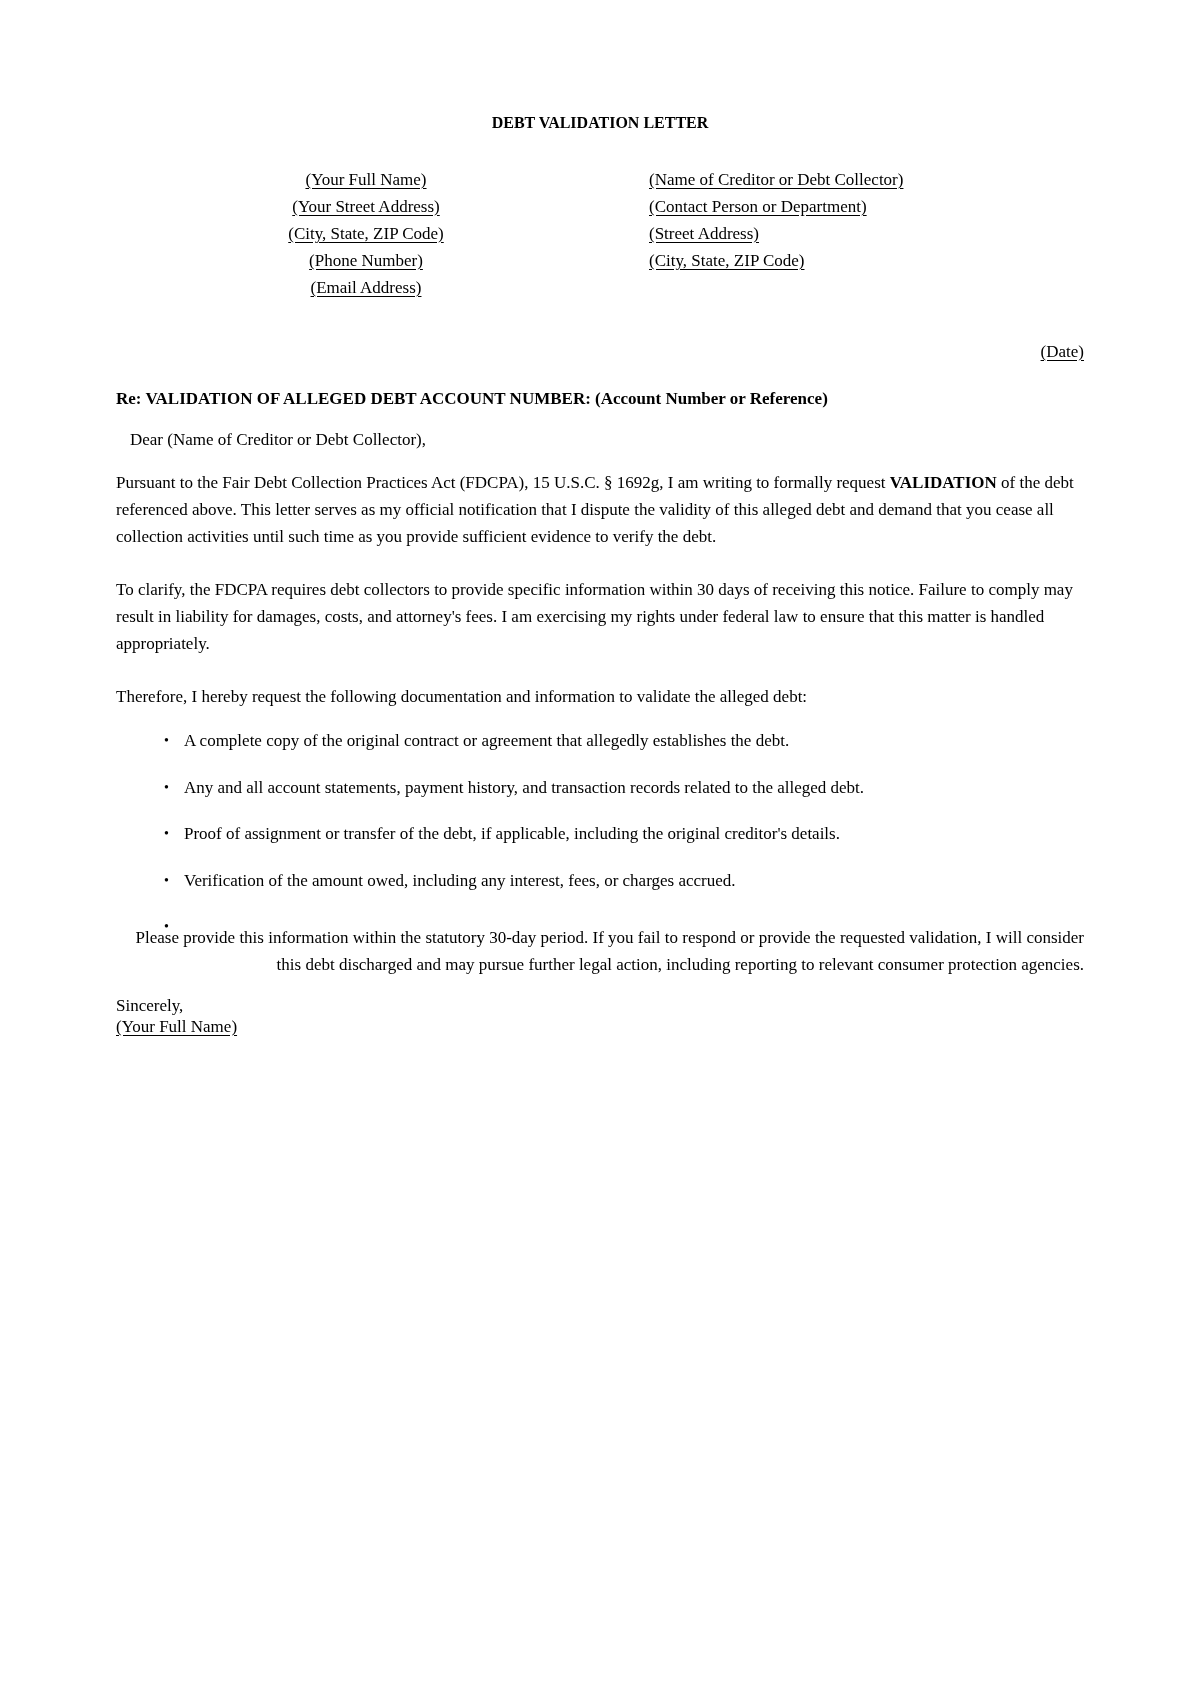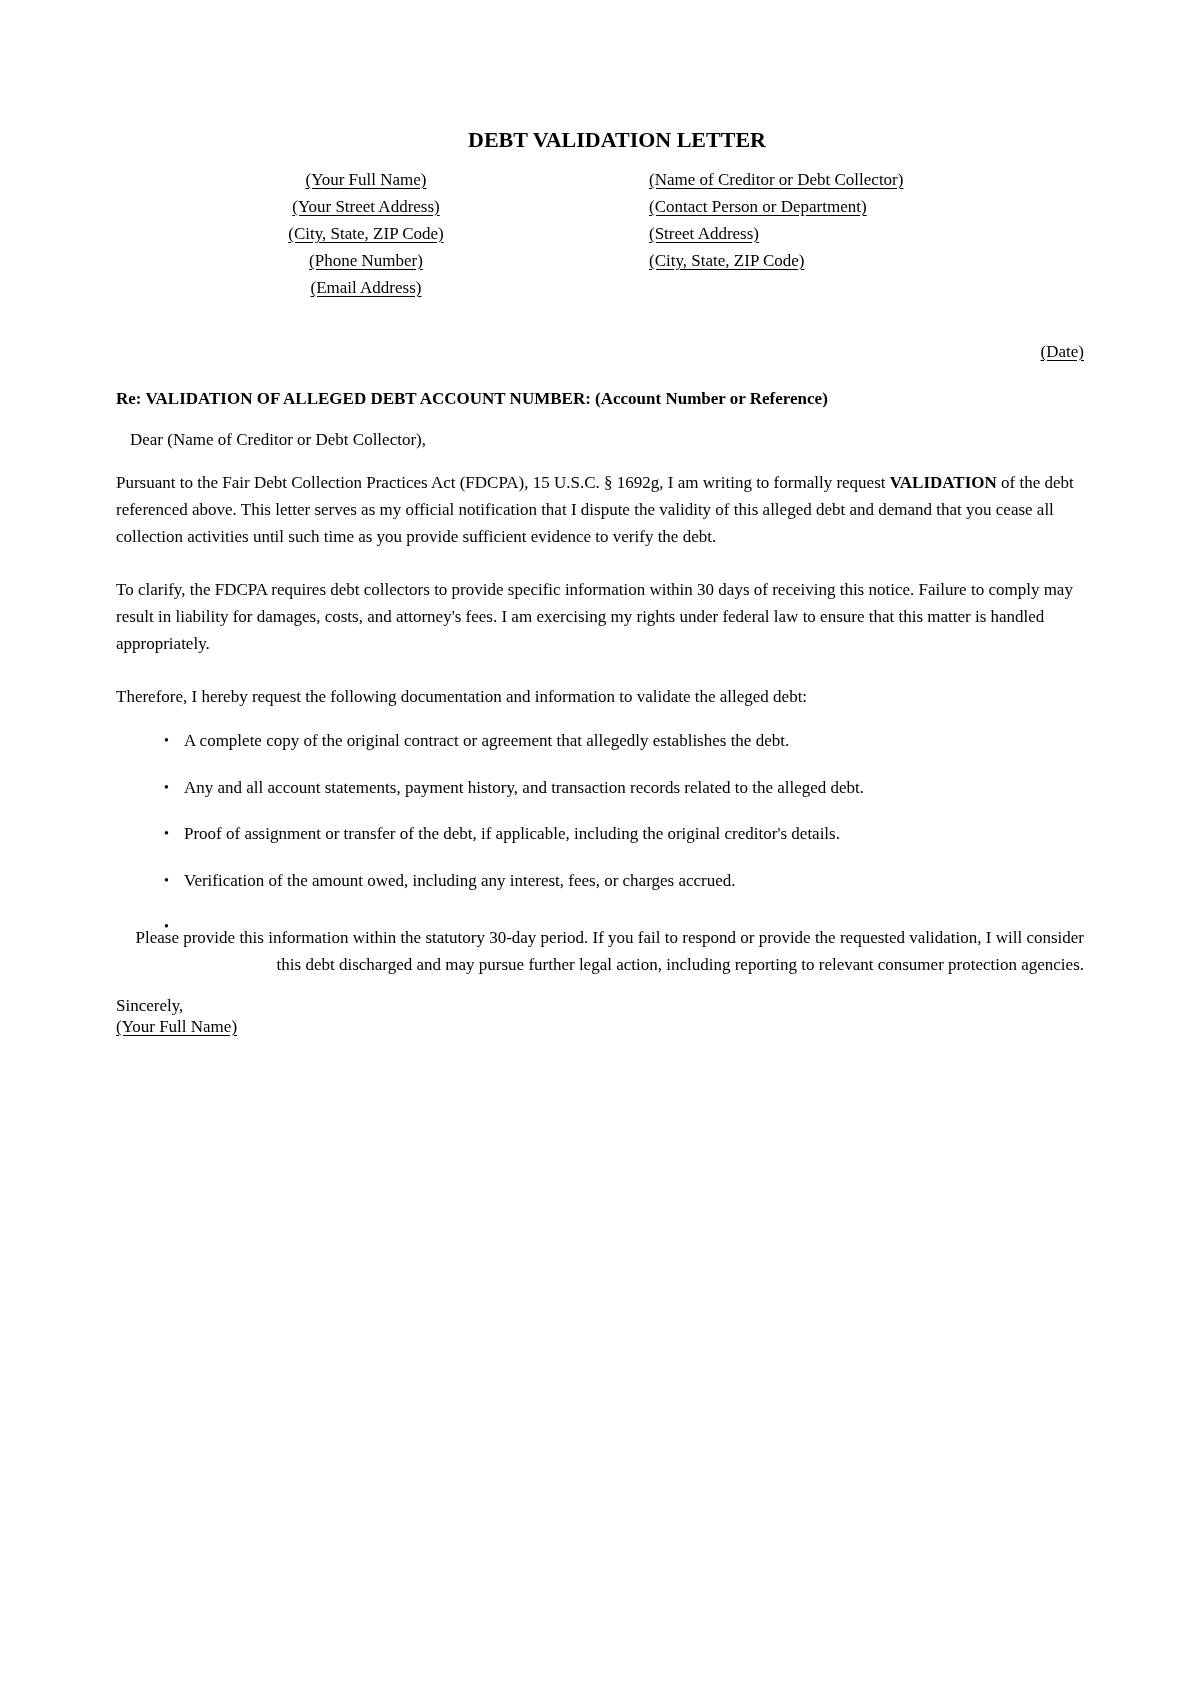--- a/index.html
+++ b/index.html
@@ -19,23 +19,23 @@
     }
     .page {
       position: absolute;
       left: 116px;
       top: 108px;
       width: 968px;
     }
     .title {
       text-align: center;
       font-weight: bold;
-      font-size: 22px;
+      font-size: 16px;
       line-height: 30px;
-      margin: 17px;
+      margin: 0;
       padding: 0;
       position: absolute;
       top: 0;
       left: 0;
       width: 968px;
     }
     .addresses {
       position: absolute;
       top: 58px;
       left: 0;

